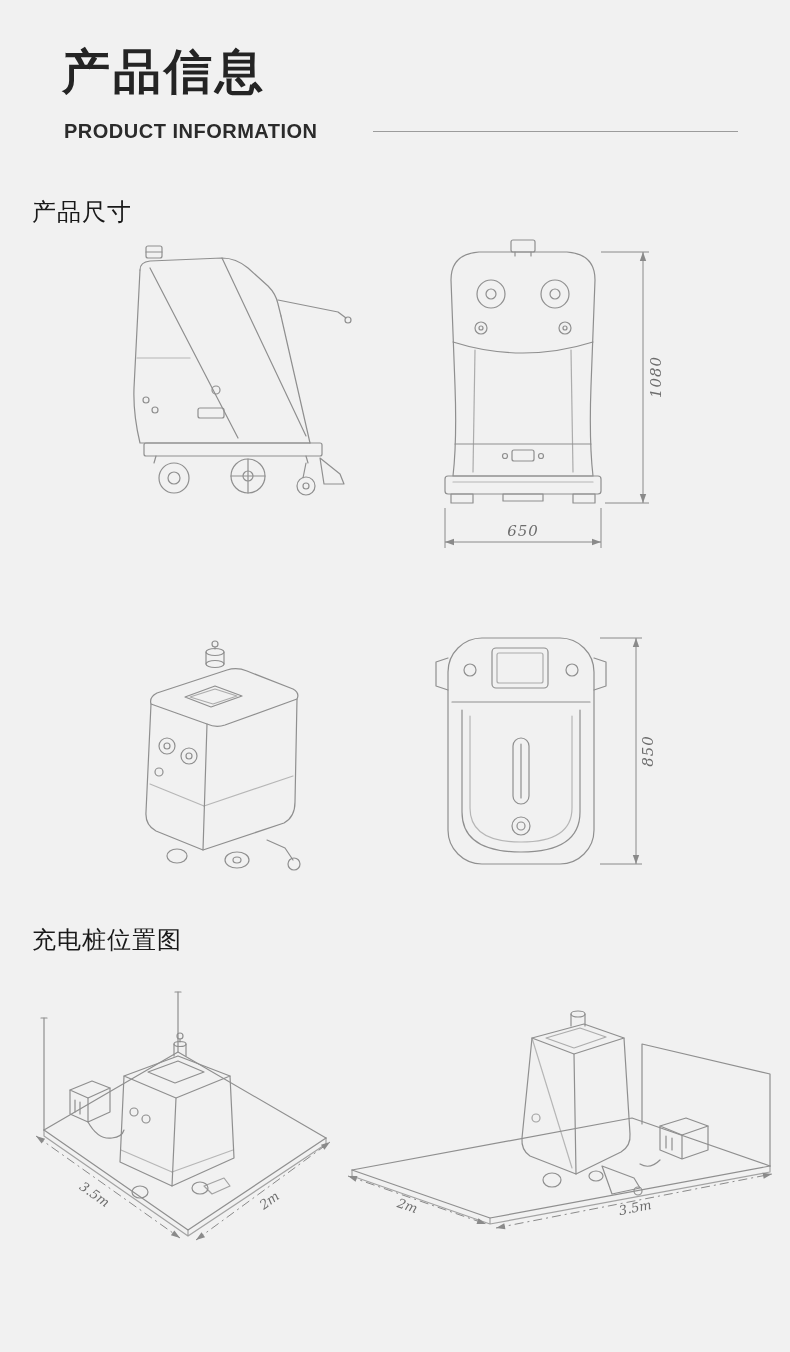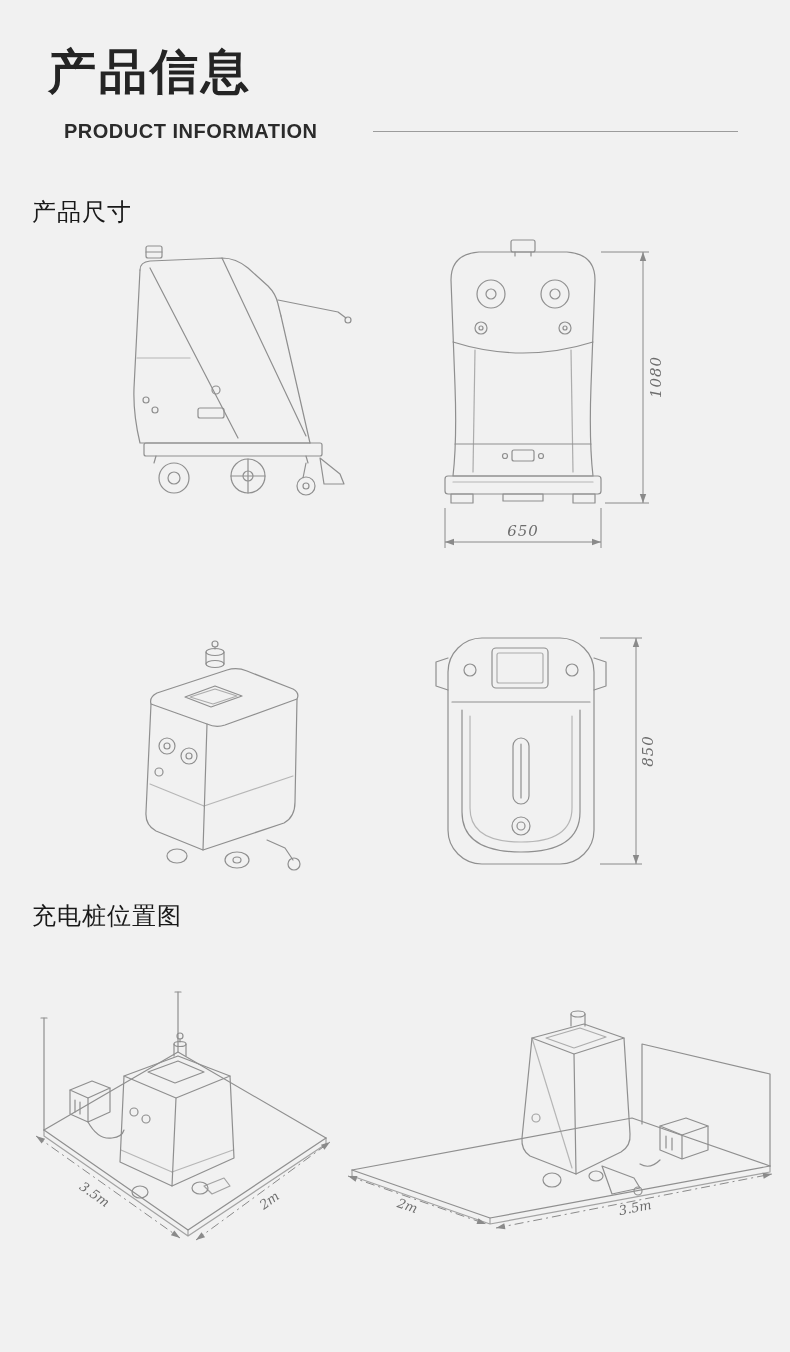--- a/index.html
+++ b/index.html
@@ -1,20 +1,20 @@
 <!DOCTYPE html>
 <html><head>
 <meta charset="utf-8">
 <style>
   * { margin:0; padding:0; box-sizing:border-box; }
   html,body { background:#f1f1f1; }
   body { width:790px; height:1352px; font-family:"Liberation Sans",sans-serif; }
   .page { position:relative; width:790px; height:1352px; background:#f1f1f1; overflow:hidden; }
   .abs { position:absolute; }
-  .title { left:48px; top:40px; font-size:48px; font-weight:bold; color:#242424; letter-spacing:3px; }
+  .title { left:62px; top:40px; font-size:48px; font-weight:bold; color:#242424; letter-spacing:3px; }
   .subtitle-row { left:64px; top:120px; width:674px; display:flex; align-items:center;gap:41px; }
   .subtitle { font-size:20px; font-weight:bold; color:#2b2b2b; letter-spacing:.5px; white-space:nowrap; }
   .rule { flex:1; height:1px; background:#9c9c9c; margin-left:14px; }
   .section-heading { font-size:24px; font-weight:normal; color:#191919; letter-spacing:1px; }
   .lineart { fill:none; stroke:#8f8f8f; stroke-width:1.2; stroke-linejoin:round; stroke-linecap:round; }
   .dimline { fill:none; stroke:#8a8a8a; stroke-width:1; }
   .dash { stroke-dasharray:9 4 2 4; }
   text.dim { font-family:"DejaVu Serif",serif; font-style:italic; font-size:15px; fill:#6d6d6d; stroke:none; letter-spacing:1px; }
   text.dim-sm { font-family:"DejaVu Serif",serif; font-style:italic; font-size:13px; fill:#6d6d6d; stroke:none; }
 </style>
@@ -154,21 +154,21 @@
     <g class="dimline">
       <line x1="188" y1="12" x2="230" y2="12"></line>
       <line x1="188" y1="238" x2="230" y2="238"></line>
       <line x1="224" y1="12" x2="224" y2="238"></line>
       <path d="M224,12 l-3.2,9 h6.4 Z" fill="#8a8a8a" stroke="none"></path>
       <path d="M224,238 l-3.2,-9 h6.4 Z" fill="#8a8a8a" stroke="none"></path>
       <text class="dim" text-anchor="middle" transform="translate(241,125) rotate(-90)">850</text>
     </g>
   </svg>
 
-  <h3 class="abs section-heading" style="left:32px;top:900px">充电桩位置图</h3>
+  <h3 class="abs section-heading" style="left:32px;top:924px">充电桩位置图</h3>
 
   <svg class="abs" style="left:28px;top:980px" width="315" height="300" viewBox="0 0 315 300">
     <g class="lineart">
       <line x1="16" y1="150" x2="16" y2="38"></line>
       <line x1="13" y1="38" x2="19" y2="38"></line>
       <line x1="150" y1="72" x2="150" y2="12"></line>
       <line x1="147" y1="12" x2="153" y2="12"></line>
       <path d="M16,150 L150,72 L298,158"></path>
       <path d="M16,150 L160,250 L298,158"></path>
       <path d="M16,150 L16,156 L160,256 L160,250 M298,158 L298,164 L160,256" opacity="0.8"></path>

